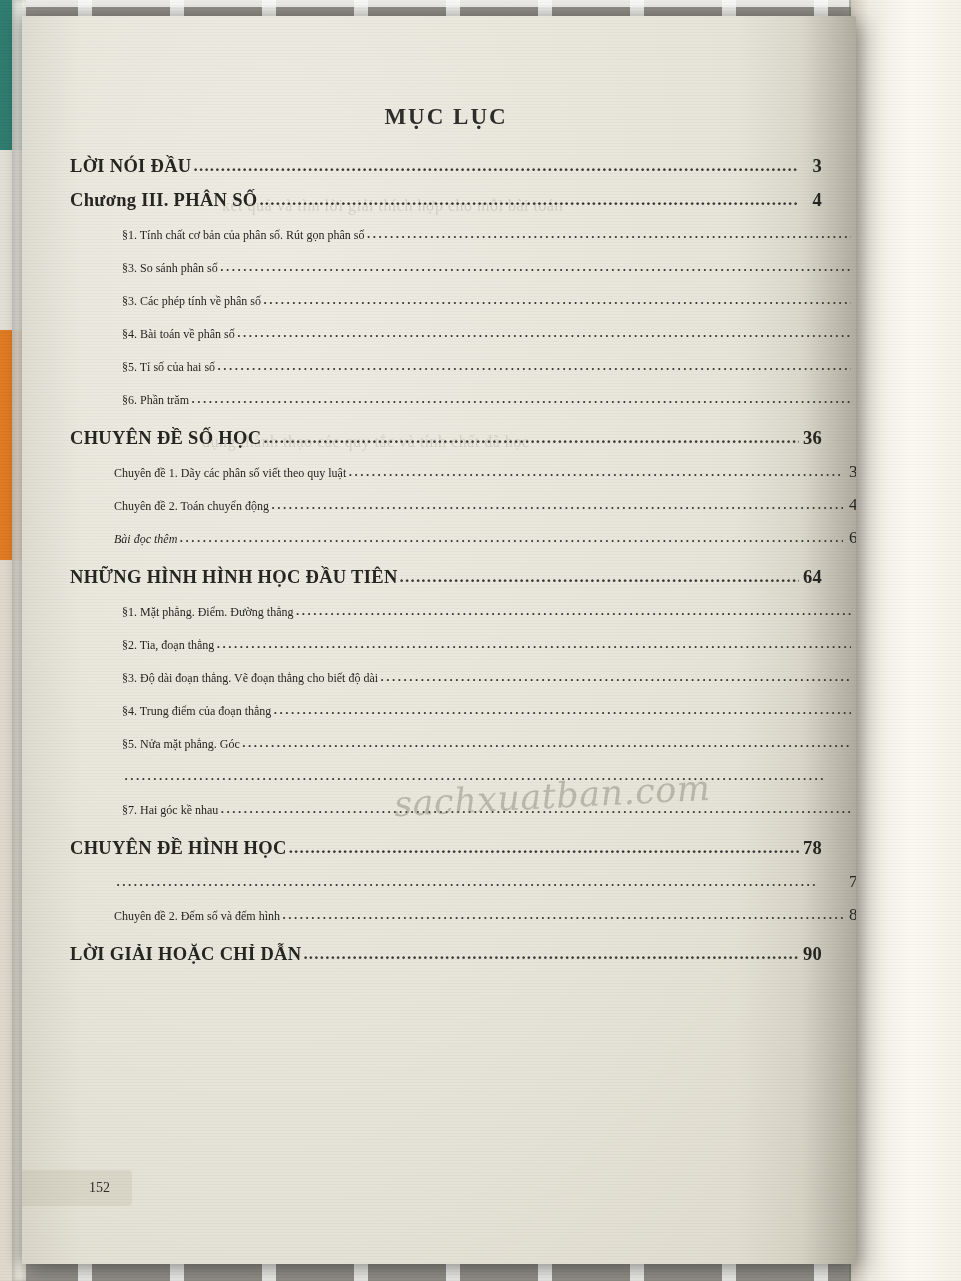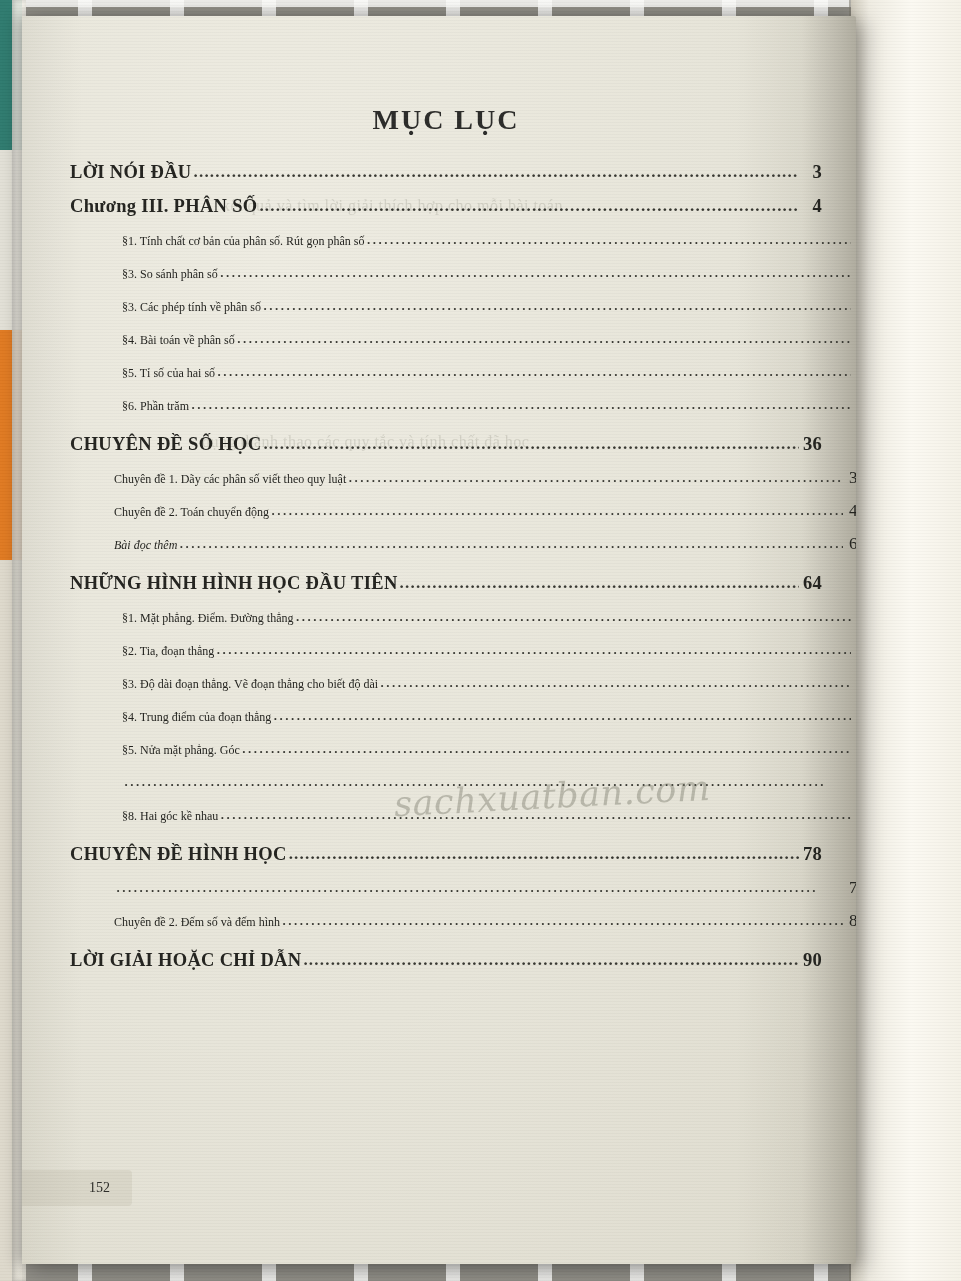--- a/index.html
+++ b/index.html
@@ -116,21 +116,21 @@
   .page-inner {
     position: absolute;
     left: 48px;
     top: 88px;
     width: 752px;
   }
 
   
   .doc-title {
     text-align: center;
-    font-size: 28px;
+    font-size: 23px;
     letter-spacing: 2px;
     font-weight: 700;
     color: #2b2b29;
     margin: 0 0 26px 0;
     font-family: "Liberation Serif", serif;
   }
 
   
   .toc { margin: 0; padding: 0; }
 
@@ -353,21 +353,21 @@
           <span class="toc-dots">..........................................................................................................................</span>
           <span class="toc-page">72</span>
         </div>
 
         <div class="toc-row lvl-sub">
           <span class="toc-dots">..........................................................................................................................</span>
           <span class="toc-page">73</span>
         </div>
 
         <div class="toc-row lvl-sub">
-          <span class="toc-label">§8. Hai góc kề nhau</span>
+          <span class="toc-label">§7. Hai góc kề nhau</span>
           <span class="toc-dots">..........................................................................................................................</span>
           <span class="toc-page">76</span>
         </div>
 
         <div class="toc-row lvl-head row-gap-top">
           <span class="toc-label">CHUYÊN ĐỀ HÌNH HỌC</span>
           <span class="toc-dots">..........................................................................................................................</span>
           <span class="toc-page">78</span>
         </div>
 

